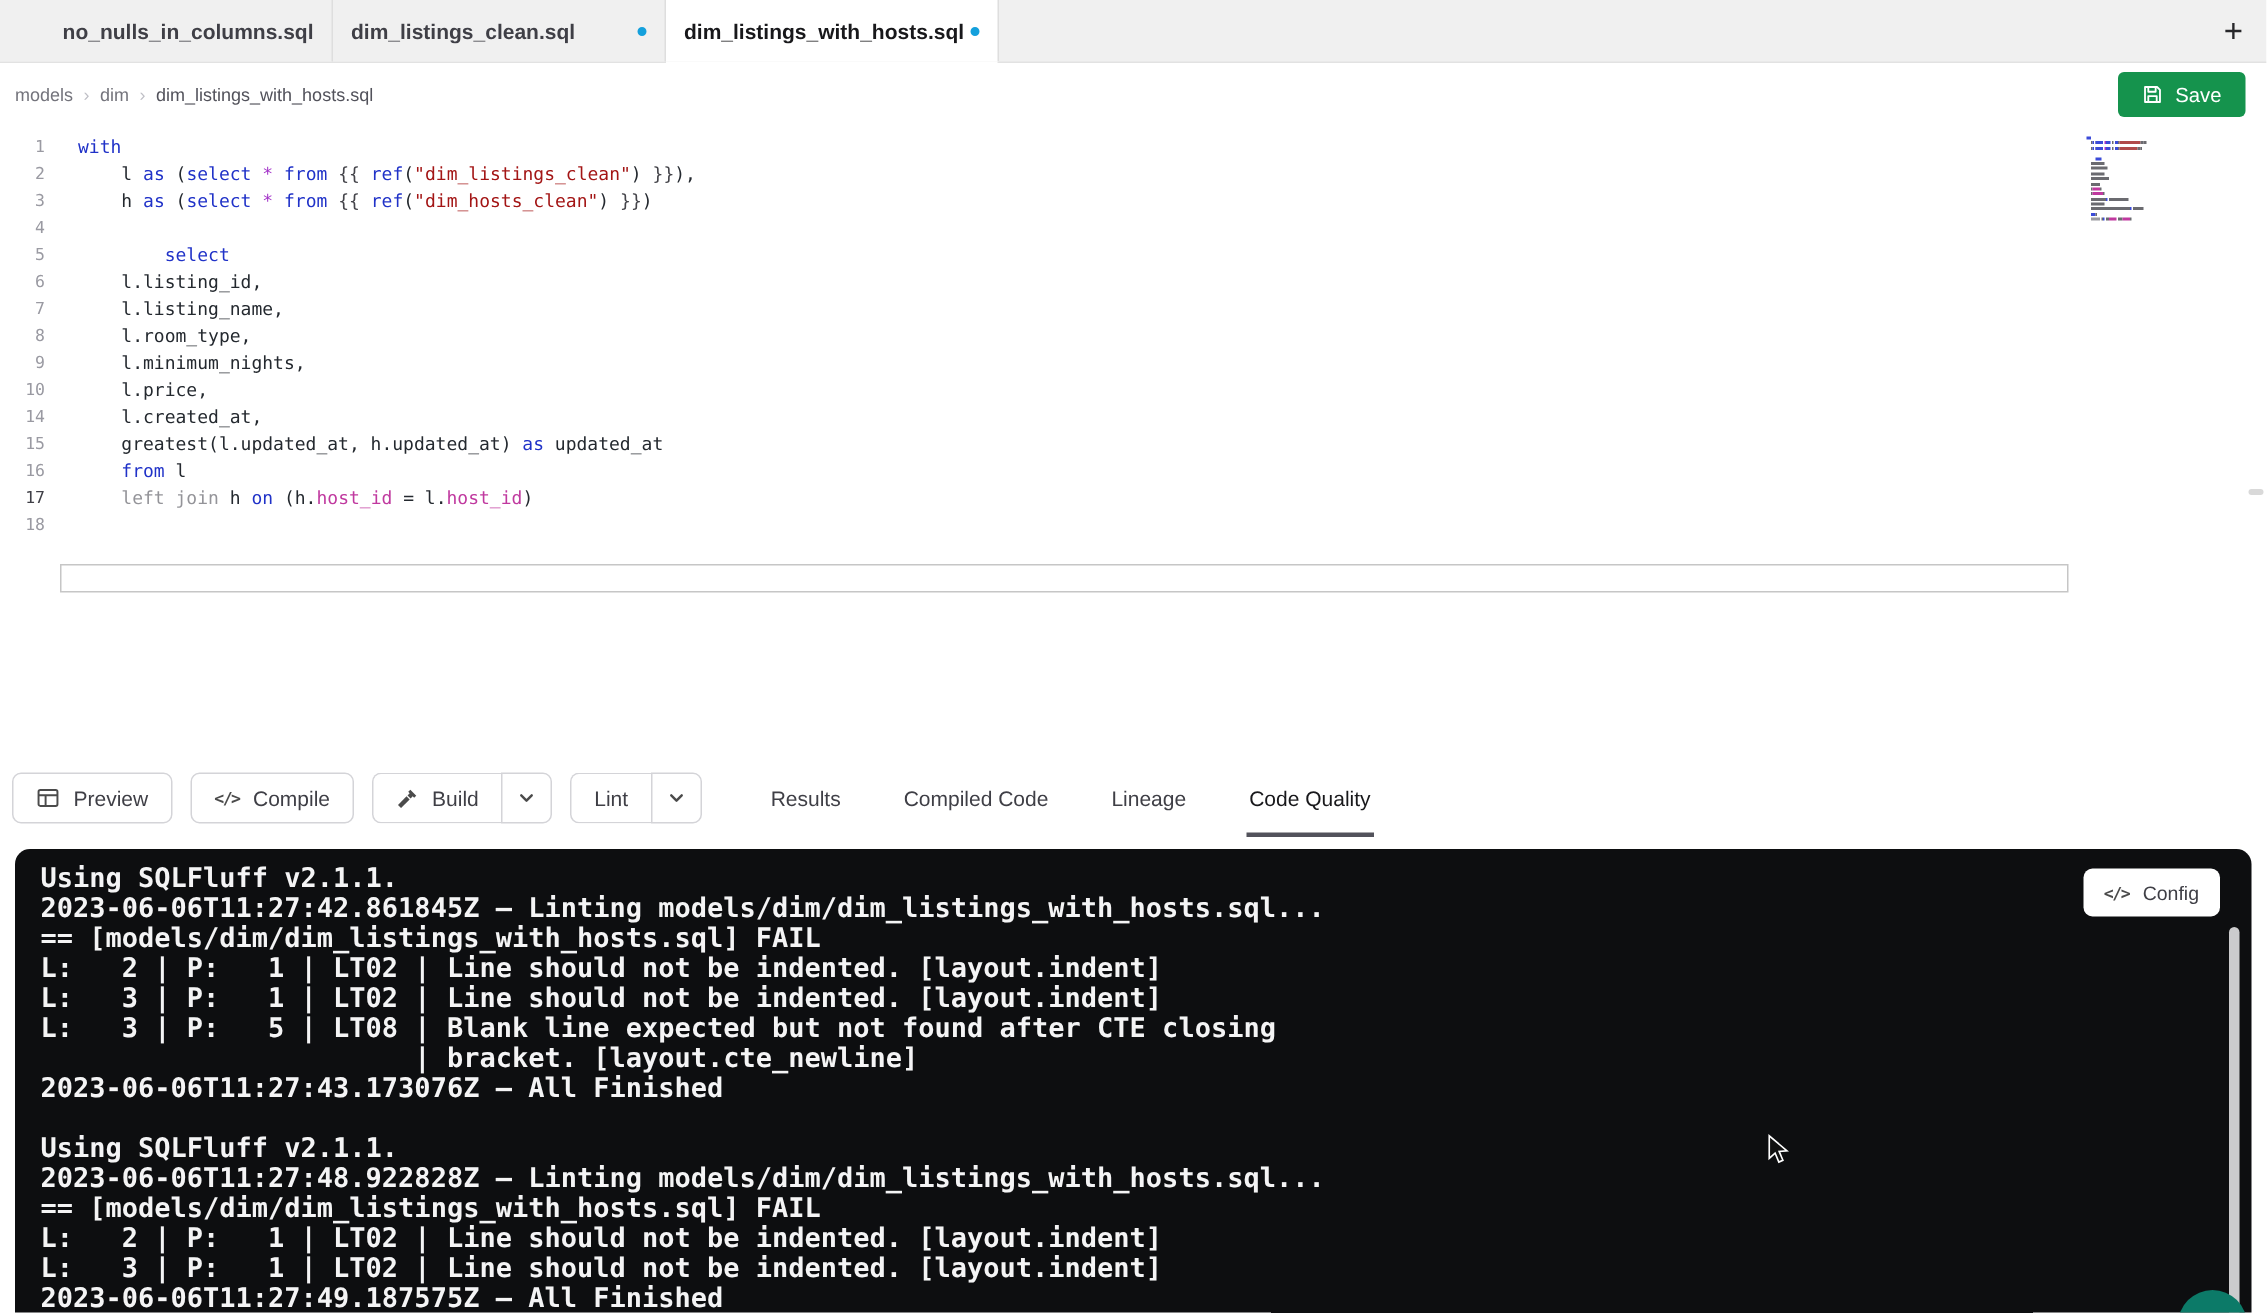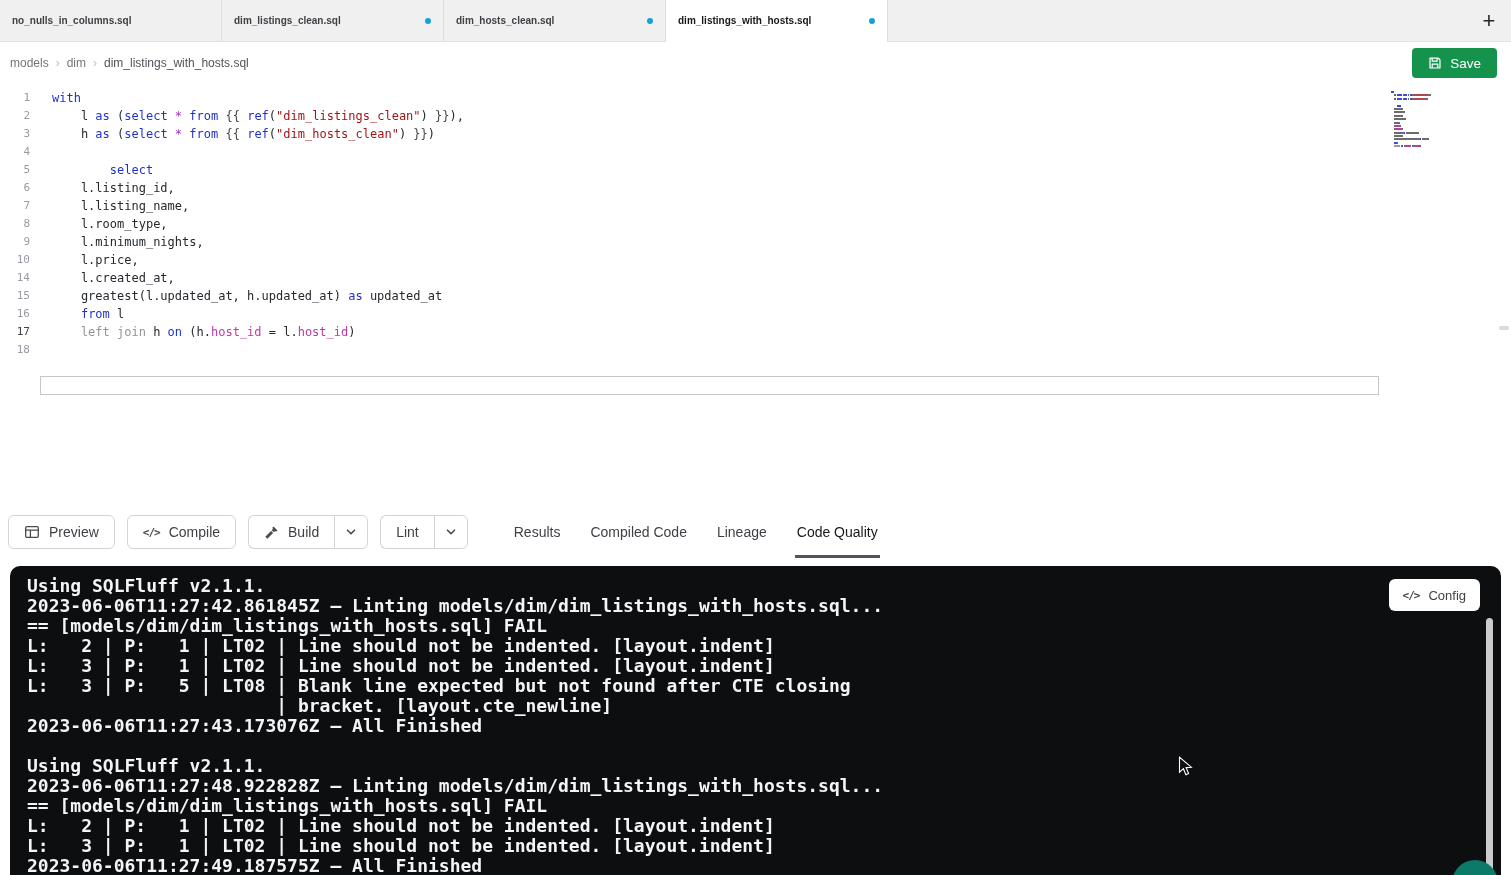--- a/index.html
+++ b/index.html
@@ -3,21 +3,21 @@
 <meta charset="utf-8">
 <style>
   * { box-sizing: border-box; margin: 0; padding: 0; }
   html, body { width: 1511px; height: 875px; overflow: hidden; }
   body { font-family: "Liberation Sans", sans-serif; background: #fff; }
   .app { position: relative; width: 1511px; height: 875px; background: #fff; }
 
   
   .tabbar { height: 42px; background: #f0f0f0; border-bottom: 1px solid #e2e2e2; display: flex; align-items: stretch; }
   #tabs { display: flex; }
-  .tab { width: 222px; display: flex; align-items: center; padding: 0 12px; font-size: 10px; font-weight: 600; color: #3f3f46; border-right: 1px solid #dedede; background: #f0f0f0; position: relative; cursor: default; }
+  .tab { width: 222px; display: flex; align-items: center; padding: 0 12px; font-size: 14px; font-weight: 600; color: #3f3f46; border-right: 1px solid #dedede; background: #f0f0f0; position: relative; cursor: default; justify-content: flex-end; }
   .tab.active { background: #fff; color: #18181b; font-weight: 700; }
   .tab.active::after { content: ""; position: absolute; left: 0; right: 0; bottom: -1px; height: 1px; background: #fff; }
   .tab-label { white-space: nowrap; overflow: hidden; text-overflow: ellipsis; }
   .dirty-dot { margin-left: auto; width: 5px; height: 5px; flex: none; border-radius: 50%; background: #fff; border: 3px solid #14a0dc; }
   .tab-spacer { flex: 1; }
   .new-tab-btn { width: 44px; border: none; background: transparent; font-size: 22px; font-weight: 400; color: #27272a; cursor: pointer; }
 
   
   .crumb-row { height: 42px; display: flex; align-items: center; justify-content: space-between; padding: 0 14px 0 10px; background: #fff; }
   #breadcrumb { display: flex; align-items: center; }
@@ -48,21 +48,21 @@
 
   
   .toolbar { height: 52px; display: flex; align-items: stretch; padding-left: 8px; background: #fff; }
   #toolbar-buttons { display: flex; gap: 12px; align-items: center; }
   .btn { display: flex; align-items: center; gap: 9px; height: 34px; padding: 0 15px; background: #fff; border: 1px solid #d4d4d8; border-radius: 6px; font-size: 14px; color: #3f3f46; font-family: inherit; cursor: pointer; }
   .btn-group { display: flex; align-items: center; }
   .btn-group .btn.main { border-radius: 6px 0 0 6px; border-right: none; }
   .btn-group .btn.dd { border-radius: 0 6px 6px 0; padding: 0 10px; }
   .btn-icon { display: flex; align-items: center; }
   .code-glyph { font-family: "DejaVu Sans Mono", monospace; font-size: 11px; font-weight: 700; color: #4b4b4b; letter-spacing: -1px; }
-  #panel-tabs { display: flex; gap: 26px; margin-left: 44px; align-items: stretch; text-align: right; }
+  #panel-tabs { display: flex; gap: 38px; margin-left: 44px; align-items: stretch; text-align: right; }
   .panel-tab { display: flex; align-items: center; font-size: 14px; color: #3f3f46; padding: 3px 2px 0 2px; border-bottom: 3px solid transparent; cursor: pointer; }
   .panel-tab.active { color: #18181b; border-bottom-color: #52525b; }
 
   
   .terminal { margin: 8px 10px 0; background: #0d0e10; border-radius: 10px; height: 320px; position: relative; padding: 10px 0 0 17px; overflow: hidden; }
   #term { font-family: "DejaVu Sans Mono", monospace; font-size: 18px; font-weight: 700; line-height: 20px; color: #f4f4f5; white-space: pre; }
   .config-btn { position: absolute; top: 13px; right: 21px; display: flex; align-items: center; gap: 9px; background: #fff; border: none; border-radius: 6px; height: 32px; padding: 0 14px; font-size: 13px; color: #3f3f46; cursor: pointer; }
   .term-scrollbar { position: absolute; top: 52px; right: 8px; bottom: 5px; width: 7px; background: #cbcbcd; border-radius: 4px; }
 
   
@@ -74,24 +74,20 @@
 
 <div class="app">
 
   <div class="tabbar">
     <div id="tabs">
         <div class="tab">
           <span class="tab-label">no_nulls_in_columns.sql</span>
         </div>
         <div class="tab">
           <span class="tab-label">dim_listings_clean.sql</span>
-          <span class="dirty-dot"></span>
-        </div>
-        <div class="tab">
-          <span class="tab-label">dim_hosts_clean.sql</span>
           <span class="dirty-dot"></span>
         </div>
         <div class="tab active">
           <span class="tab-label">dim_listings_with_hosts.sql</span>
           <span class="dirty-dot"></span>
         </div>
       </div>
     <div class="tab-spacer"></div>
     <button class="new-tab-btn">+</button>
   </div>

